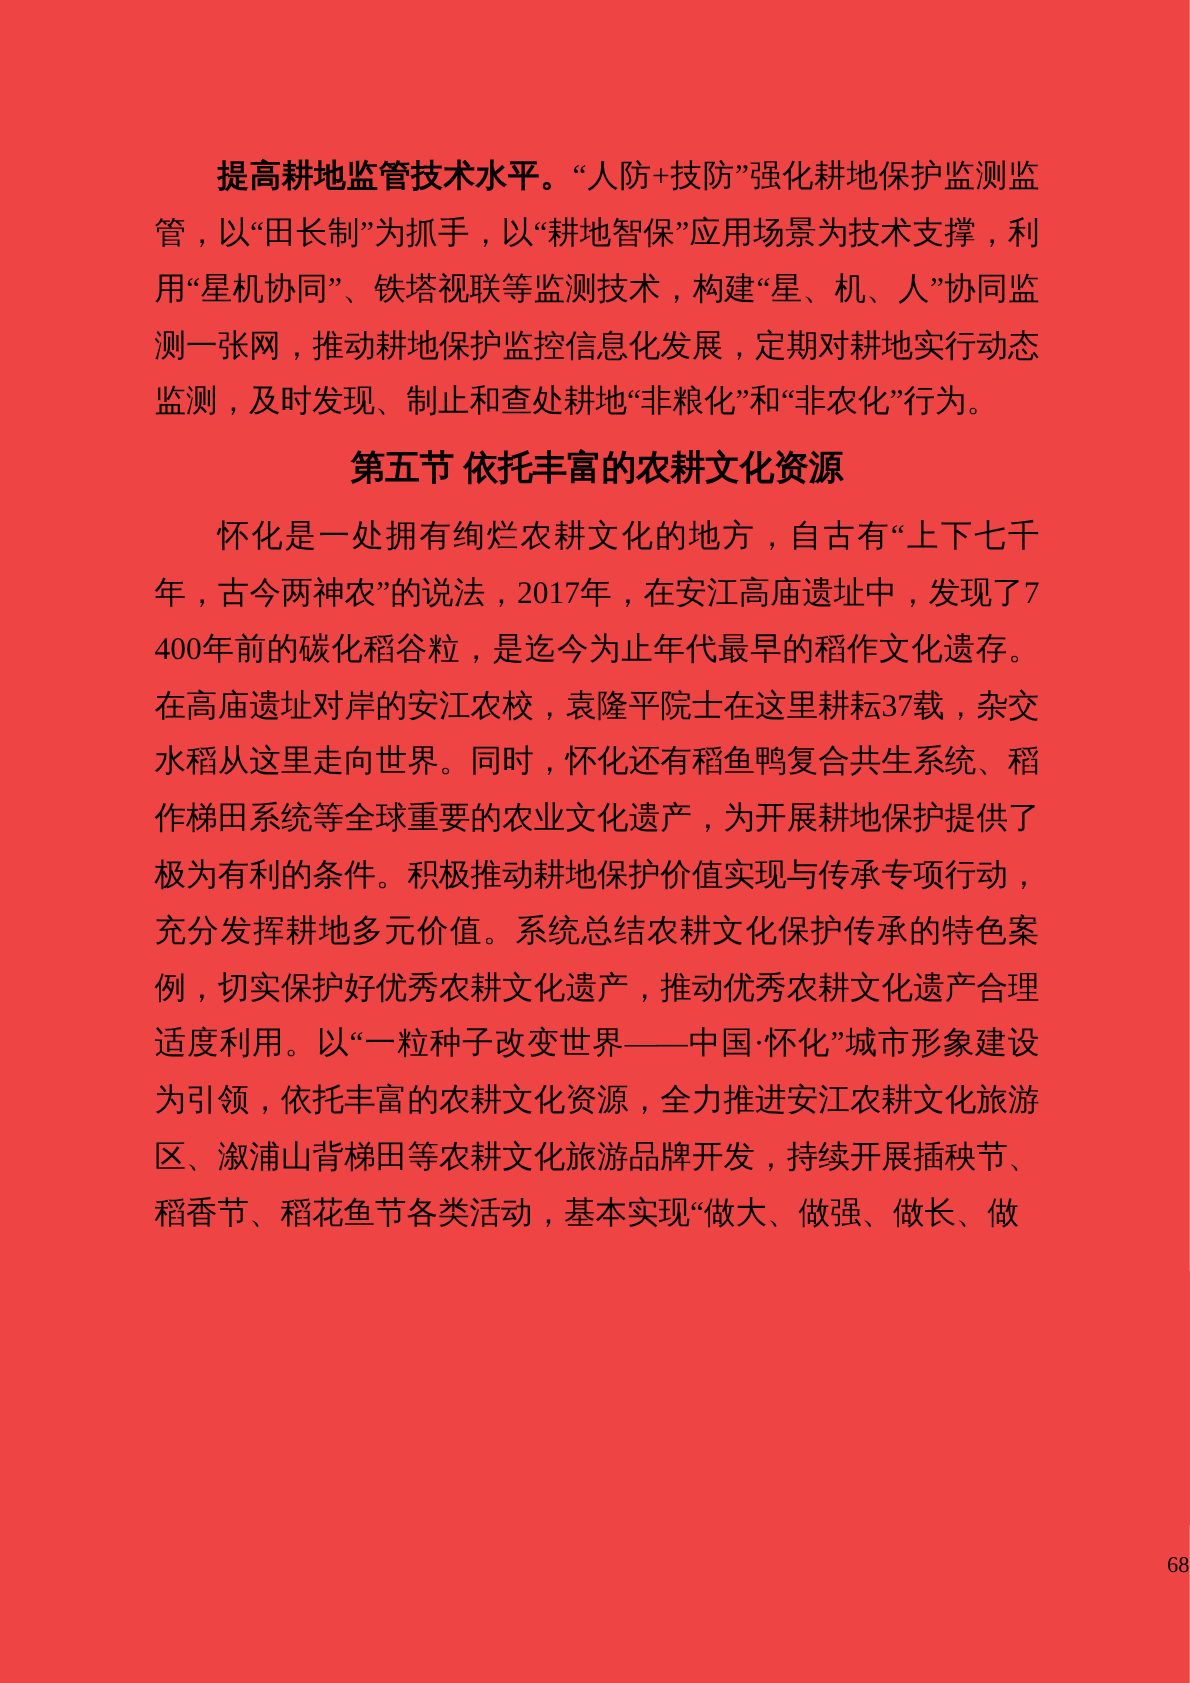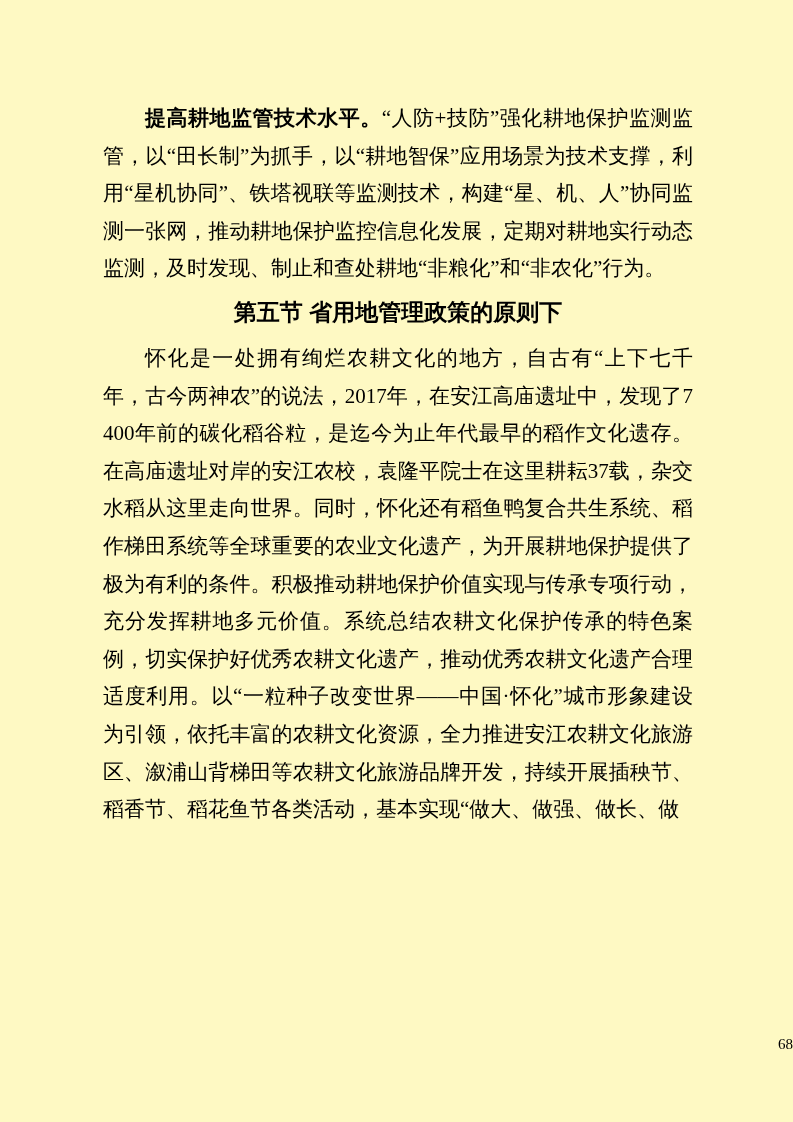--- a/index.html
+++ b/index.html
@@ -14,21 +14,21 @@
     overflow: hidden;
     font-family: "Liberation Serif", "DejaVu Serif", serif;
     color: #000000;
   }
   .page {
     position: absolute;
     left: 0;
     top: 0;
     width: 793px;
     height: 1122px;
-    background: #fef9c3;
+    background: #ef4444;
   }
   .content {
     position: absolute;
     left: 103px;
     top: 99px;
     width: 590px;
   }
   .para {
     margin: 0;
     font-size: 21px;
@@ -64,20 +64,20 @@
 </style>
 </head>
 <body>
 
 <div class="page">
   <div class="content">
 
     <p class="para"><span class="lead">提高耕地监管技术水平。</span><span>“人防+技防”强化耕地保护监测监管，以“田长制”为抓手，以“耕地智保”应用场景为技术支撑，利用“星机协同”、铁塔视联等监测技术，构建“星、机、人”协同监测一张网，推动耕地保护监控信息化发展，定期对耕地实行动态监测，及时发现、制止和查处耕地“非粮化”和“非农化”行为。</span></p>
 
 
-    <h2 class="heading">第五节 省用地管理政策的原则下</h2>
+    <h2 class="heading">第五节 依托丰富的农耕文化资源</h2>
 
     <p class="para">怀化是一处拥有绚烂农耕文化的地方，自古有“上下七千年，古今两神农”的说法，2017年，在安江高庙遗址中，发现了7400年前的碳化稻谷粒，是迄今为止年代最早的稻作文化遗存。在高庙遗址对岸的安江农校，袁隆平院士在这里耕耘37载，杂交水稻从这里走向世界。同时，怀化还有稻鱼鸭复合共生系统、稻作梯田系统等全球重要的农业文化遗产，为开展耕地保护提供了极为有利的条件。积极推动耕地保护价值实现与传承专项行动，充分发挥耕地多元价值。系统总结农耕文化保护传承的特色案例，切实保护好优秀农耕文化遗产，推动优秀农耕文化遗产合理适度利用。以“一粒种子改变世界——中国·怀化”城市形象建设为引领，依托丰富的农耕文化资源，全力推进安江农耕文化旅游区、溆浦山背梯田等农耕文化旅游品牌开发，持续开展插秧节、稻香节、稻花鱼节各类活动，基本实现“做大、做强、做长、做</p>
 
   </div>
 
   <div class="page-number">68</div>
 </div>
 
 </body></html>

